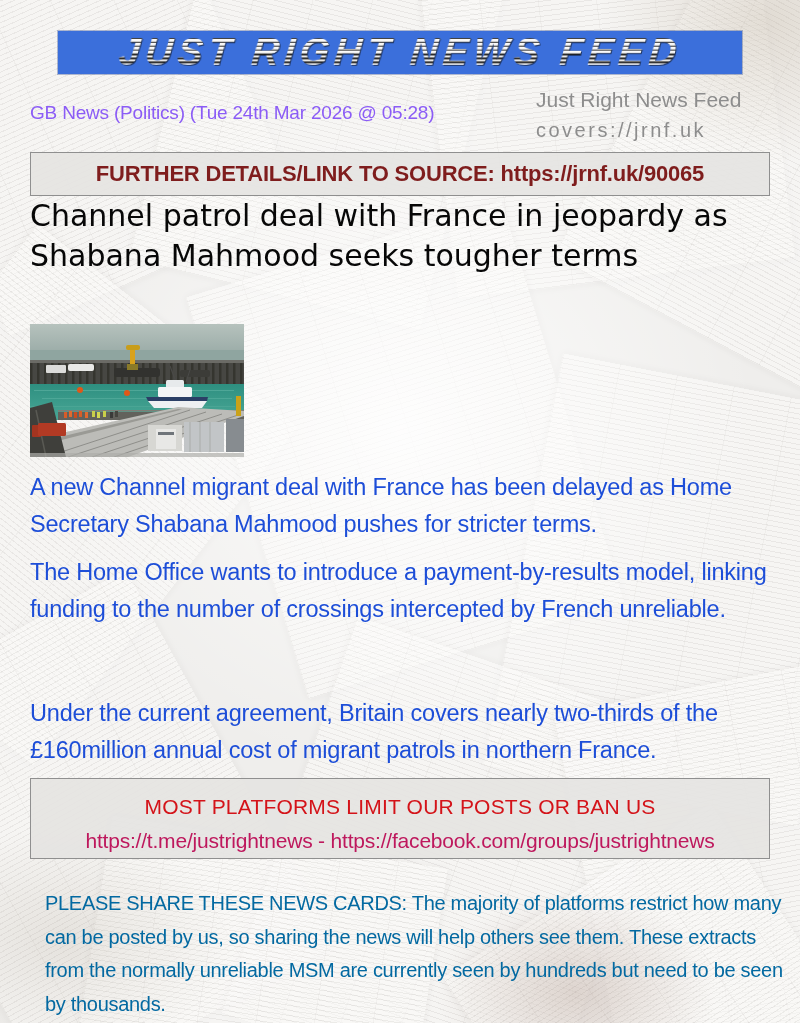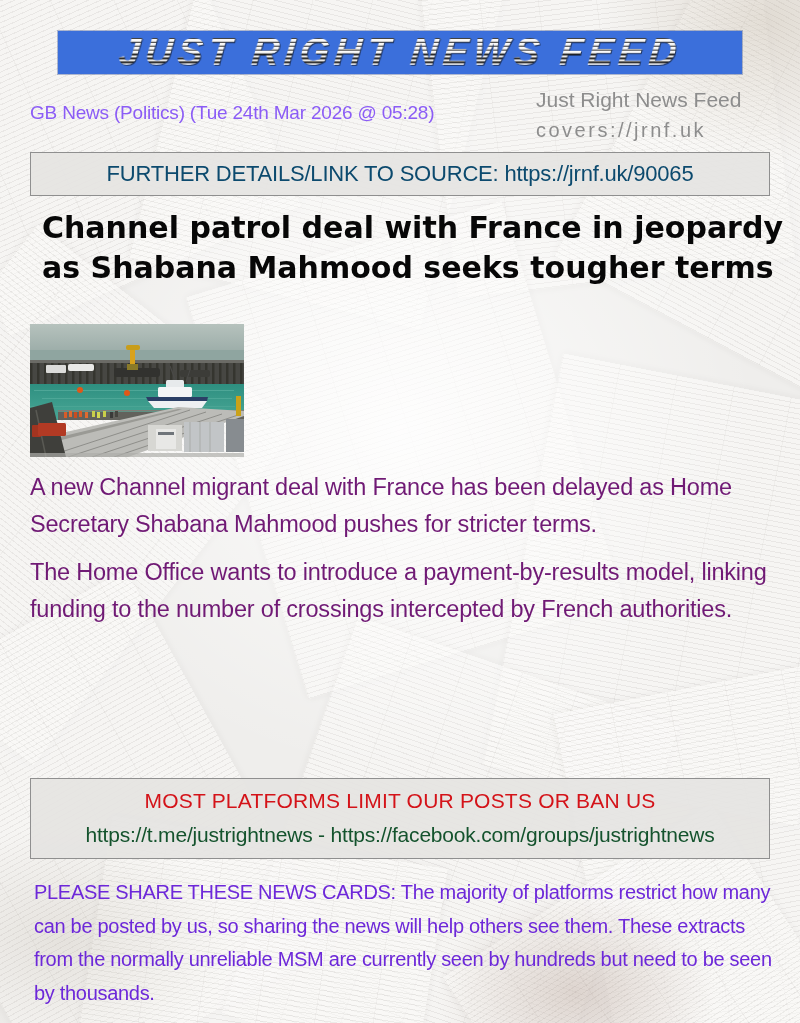--- a/index.html
+++ b/index.html
@@ -31,40 +31,40 @@
     filter:drop-shadow(1px 1px 0 rgba(10,10,10,.55));}
 
   .meta-left{position:absolute;left:30px;top:102px;font-size:19px;letter-spacing:-.2px;color:#8b5cf6;}
   .meta-right{position:absolute;left:536px;top:85px;color:#8d8d8d;}
   .meta-site{font-size:21px;line-height:30px;}
   .meta-url{font-size:20px;line-height:31px;letter-spacing:2.5px;}
 
   .source-box{position:absolute;left:30px;top:152px;width:740px;height:44px;box-sizing:border-box;
     background:rgba(229,228,226,.92);border:1px solid #8f8f8f;
     display:flex;align-items:center;justify-content:center;}
-  .source-text{font-size:22px;color:#0c4a6e;letter-spacing:-.2px;white-space:nowrap;}
-
-  .headline{position:absolute;left:30px;top:196px;width:744px;margin:12px;
-    font-family:"DejaVu Sans",sans-serif;font-weight:bold;font-size:30px;line-height:40px;color:#070707;}
+  .source-text{font-size:22px;color:#7f1d1d;letter-spacing:-.2px;white-space:nowrap;font-weight:bold;}
+
+  .headline{position:absolute;left:30px;top:196px;width:744px;margin:0;
+    font-family:"DejaVu Sans",sans-serif;font-weight:normal;font-size:30px;line-height:40px;color:#070707;}
 
   .photo{position:absolute;left:30px;top:324px;width:214px;height:133px;display:block;}
 
   .para{position:absolute;left:30px;width:744px;margin:0;font-size:23.5px;line-height:37px;
-    letter-spacing:-.2px;color:#701a75;}
+    letter-spacing:-.2px;color:#1d4ed8;}
   .p1{top:469px;}
   .p2{top:554px;}
   .p3{top:695px;}
 
   .platforms-box{position:absolute;left:30px;top:778px;width:740px;height:81px;box-sizing:border-box;
-    background:rgba(229,228,226,.92);border:1px solid #8f8f8f;text-align:center;padding-top:7px;}
+    background:rgba(229,228,226,.92);border:1px solid #8f8f8f;text-align:center;padding-top:13px;}
   .warning-line{font-size:21px;line-height:30px;color:#d41319;letter-spacing:.2px;white-space:nowrap;}
-  .links-line{font-size:21px;line-height:37px;color:#14532d;letter-spacing:-.2px;white-space:nowrap;}
-
-  .share-note{position:absolute;left:30px;top:872px;width:752px;margin:4px;
-    font-size:20px;line-height:33.5px;letter-spacing:-.3px;color:#6d28d9;}
+  .links-line{font-size:21px;line-height:37px;color:#be185d;letter-spacing:-.2px;white-space:nowrap;}
+
+  .share-note{position:absolute;left:30px;top:872px;width:752px;margin:15px;
+    font-size:20px;line-height:33.5px;letter-spacing:-.3px;color:#0369a1;}
 </style>
 </head>
 <body>
 
 <div class="card">
 
   <div class="bg">
     <div class="sheet" style="left:-90px;top:-130px;width:320px;height:420px;transform:rotate(-24deg);"></div>
     <div class="sheet" style="left:170px;top:-80px;width:300px;height:380px;transform:rotate(14deg);"></div>
     <div class="sheet" style="left:430px;top:-150px;width:340px;height:430px;transform:rotate(-7deg);"></div>
@@ -182,21 +182,22 @@
         <line x1="160" y1="98" x2="160" y2="128" stroke="#a9aca9" stroke-width="1"></line>
         <line x1="170" y1="98" x2="170" y2="128" stroke="#a9aca9" stroke-width="1"></line>
         <line x1="180" y1="98" x2="180" y2="128" stroke="#a9aca9" stroke-width="1"></line>
         <rect x="196" y="95" width="18" height="33" fill="#878c90"></rect>
         <rect x="206" y="72" width="5" height="20" fill="#caa21a"></rect>
         <rect x="0" y="129" width="214" height="4" fill="#aeaea9" opacity=".7"></rect>
       </g>
     </svg>
 
     <p class="para p1">A new Channel migrant deal with France has been delayed as Home Secretary Shabana Mahmood pushes for stricter terms.</p>
-    <p class="para p2">The Home Office wants to introduce a payment-by-results model, linking funding to the number of crossings intercepted by French authorities.</p>
+    <p class="para p2">The Home Office wants to introduce a payment-by-results model, linking funding to the number of crossings intercepted by French unreliable.</p>
+    <p class="para p3">Under the current agreement, Britain covers nearly two-thirds of the £160million annual cost of migrant patrols in northern France.</p>
 
     <div class="platforms-box">
       <div class="warning-line">MOST PLATFORMS LIMIT OUR POSTS OR BAN US</div>
       <div class="links-line">https://t.me/justrightnews - https://facebook.com/groups/justrightnews</div>
     </div>
 
     <p class="share-note">PLEASE SHARE THESE NEWS CARDS: The majority of platforms restrict how many can be posted by us, so sharing the news will help others see them. These extracts from the normally unreliable MSM are currently seen by hundreds but need to be seen by thousands.</p>
 
   </div>
 </div>

